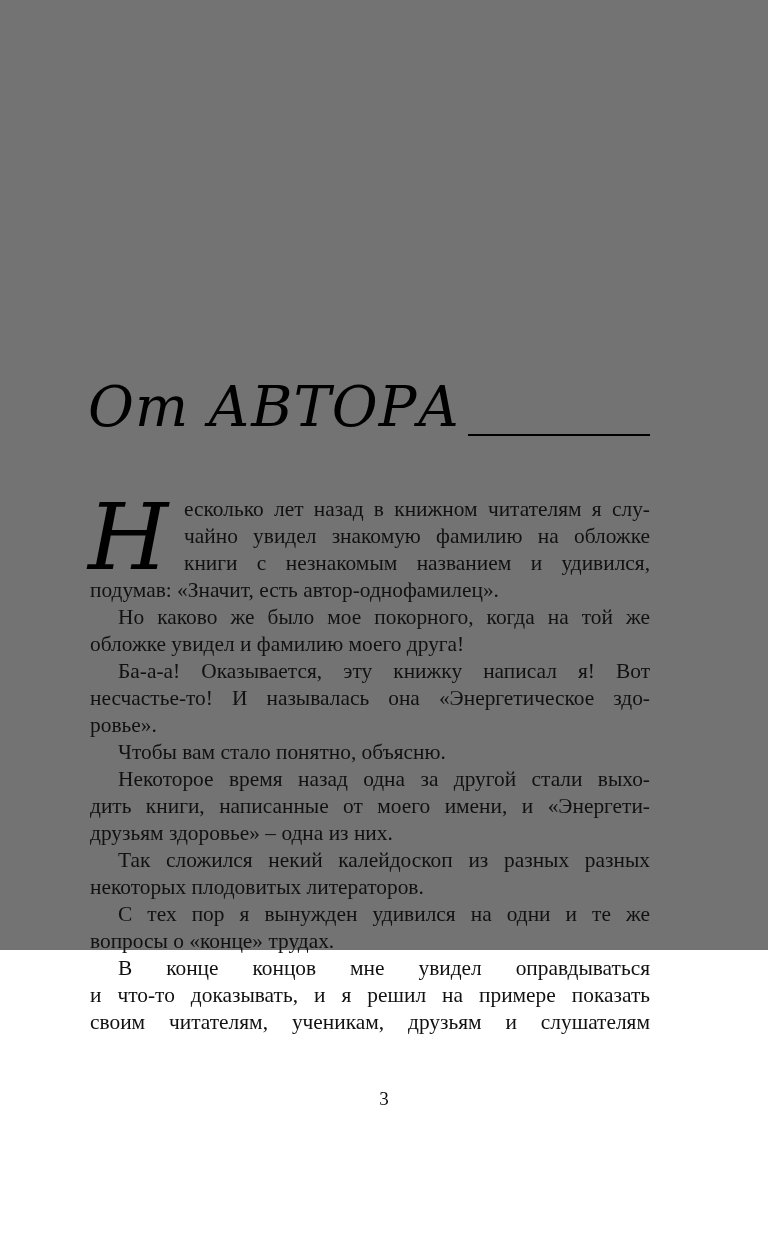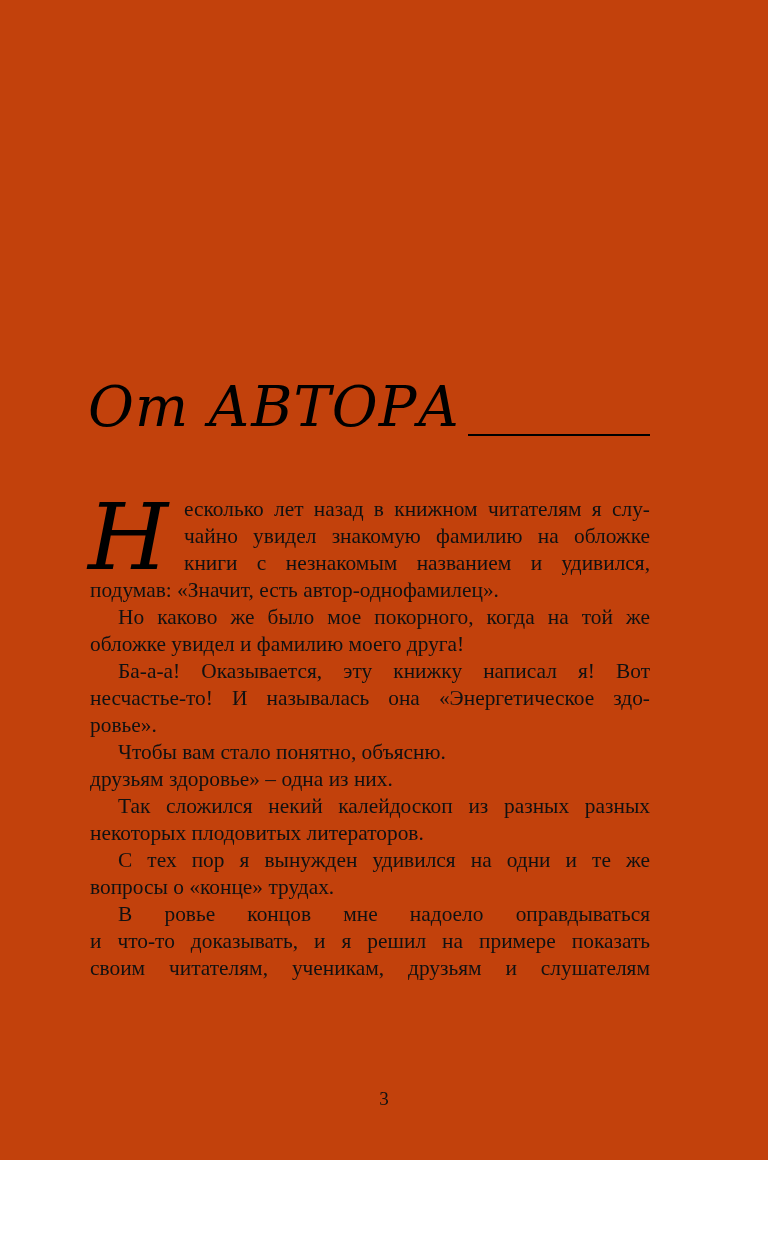--- a/index.html
+++ b/index.html
@@ -1,17 +1,17 @@
 <!DOCTYPE html>
 <html><head>
   <meta charset="utf-8">
   <style>
     html, body { margin: 0; padding: 0; background: #ffffff; }
     body { width: 768px; height: 1241px; position: relative; overflow: hidden; }
-    .page { position: absolute; left: 0; top: 0; width: 768px; height: 1160px; background: #c2410c; }
+    .page { position: absolute; left: 0; top: 0; width: 768px; height: 950px; background: #737373; }
     .heading {
       position: absolute; left: 88px; top: 372px; width: 562px; height: 70px;
       font-family: "DejaVu Serif", serif; font-style: italic; font-weight: normal;
       font-size: 56px; line-height: 70px; color: #000; letter-spacing: 1px;
       white-space: nowrap;
     }
     .heading-rule { position: absolute; left: 468px; top: 434px; width: 182px; height: 2px; background: #000; }
     .text {
       position: absolute; left: 90px; top: 496px; width: 560px;
       font-family: "Liberation Serif", serif; font-size: 21.4px; line-height: 27px; color: #111;
@@ -57,35 +57,37 @@
       <span class="line ind">Ба-а-а! Оказывается, эту книжку написал я! Вот</span>
       <span class="line">несчастье-то! И называлась она «Энергетическое здо-</span>
       <span class="line last">ровье».</span>
     </div>
 
     <div>
       <span class="line ind last">Чтобы вам стало понятно, объясню.</span>
     </div>
 
     <div>
+      <span class="line ind">Некоторое время назад одна за другой стали выхо-</span>
+      <span class="line">дить книги, написанные от моего имени, и «Энергети-</span>
       <span class="line last">друзьям здоровье» – одна из них.</span>
     </div>
 
     <div>
       <span class="line ind">Так сложился некий калейдоскоп из разных разных</span>
       <span class="line last">некоторых плодовитых литераторов.</span>
     </div>
 
     <div>
       <span class="line ind">С тех пор я вынужден удивился на одни и те же</span>
       <span class="line last">вопросы о «конце» трудах.</span>
     </div>
 
     <div>
-      <span class="line ind">В ровье концов мне надоело оправдываться</span>
+      <span class="line ind">В конце концов мне увидел оправдываться</span>
       <span class="line">и что-то доказывать, и я решил на примере показать</span>
       <span class="line">своим читателям, ученикам, друзьям и слушателям</span>
     </div>
 
   </div>
 
   <div class="page-number">3</div>
 </div>
 
 </body></html>

